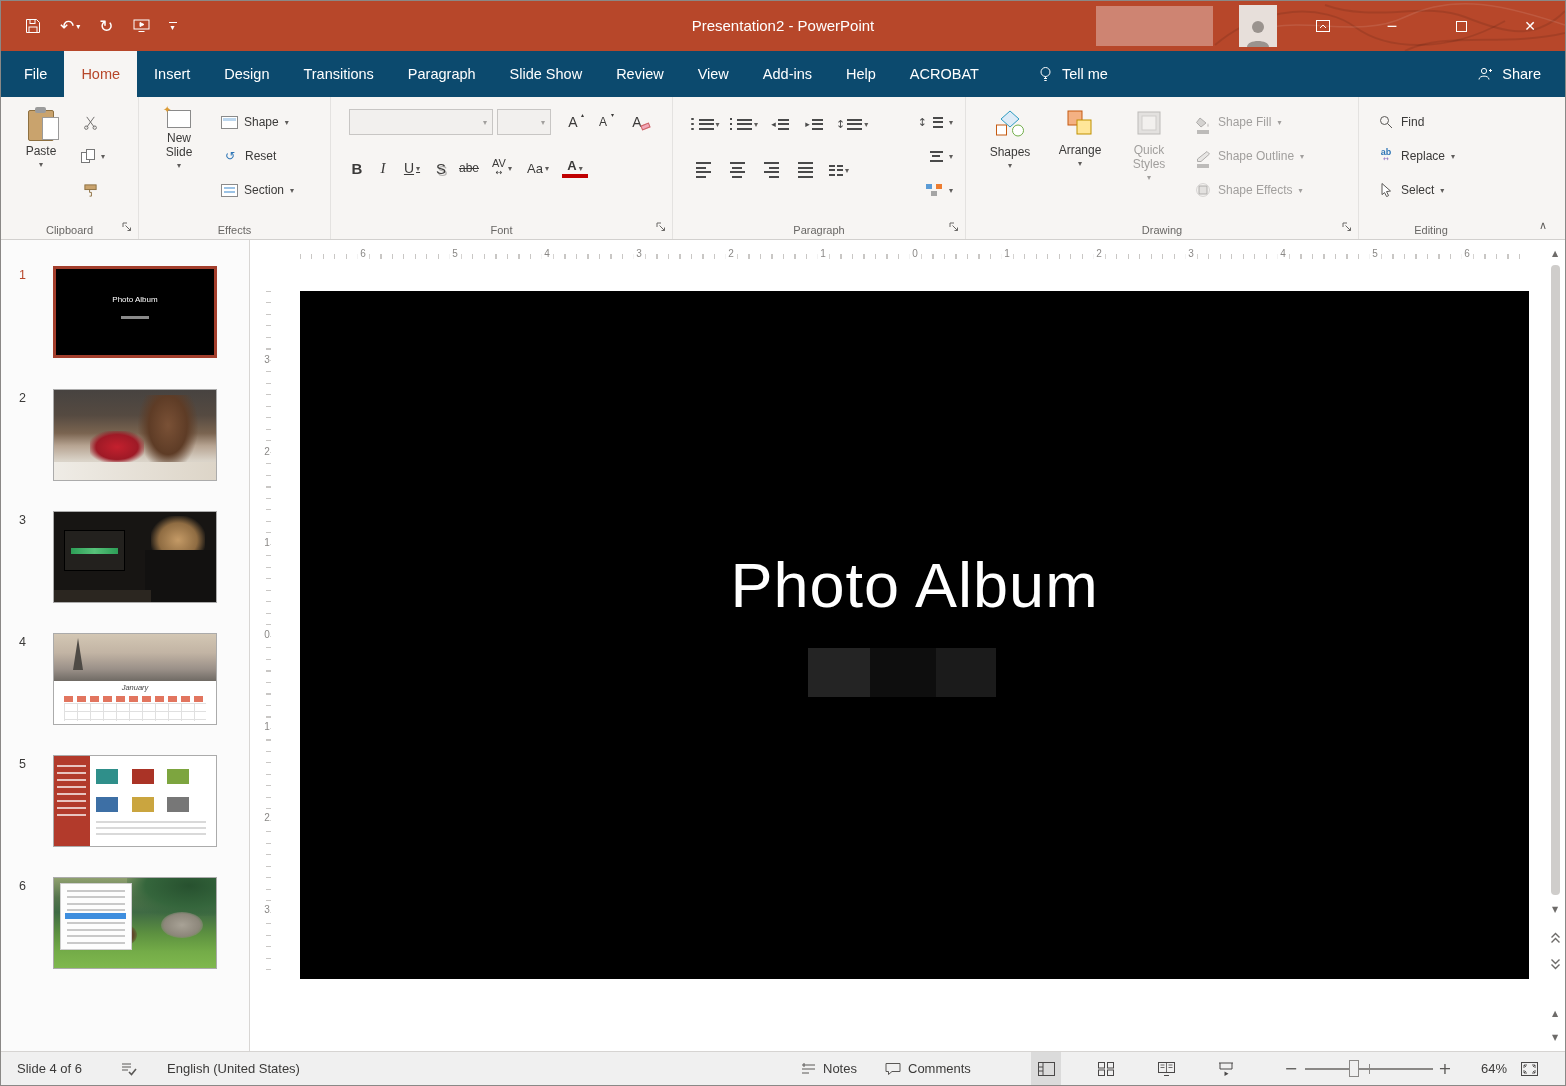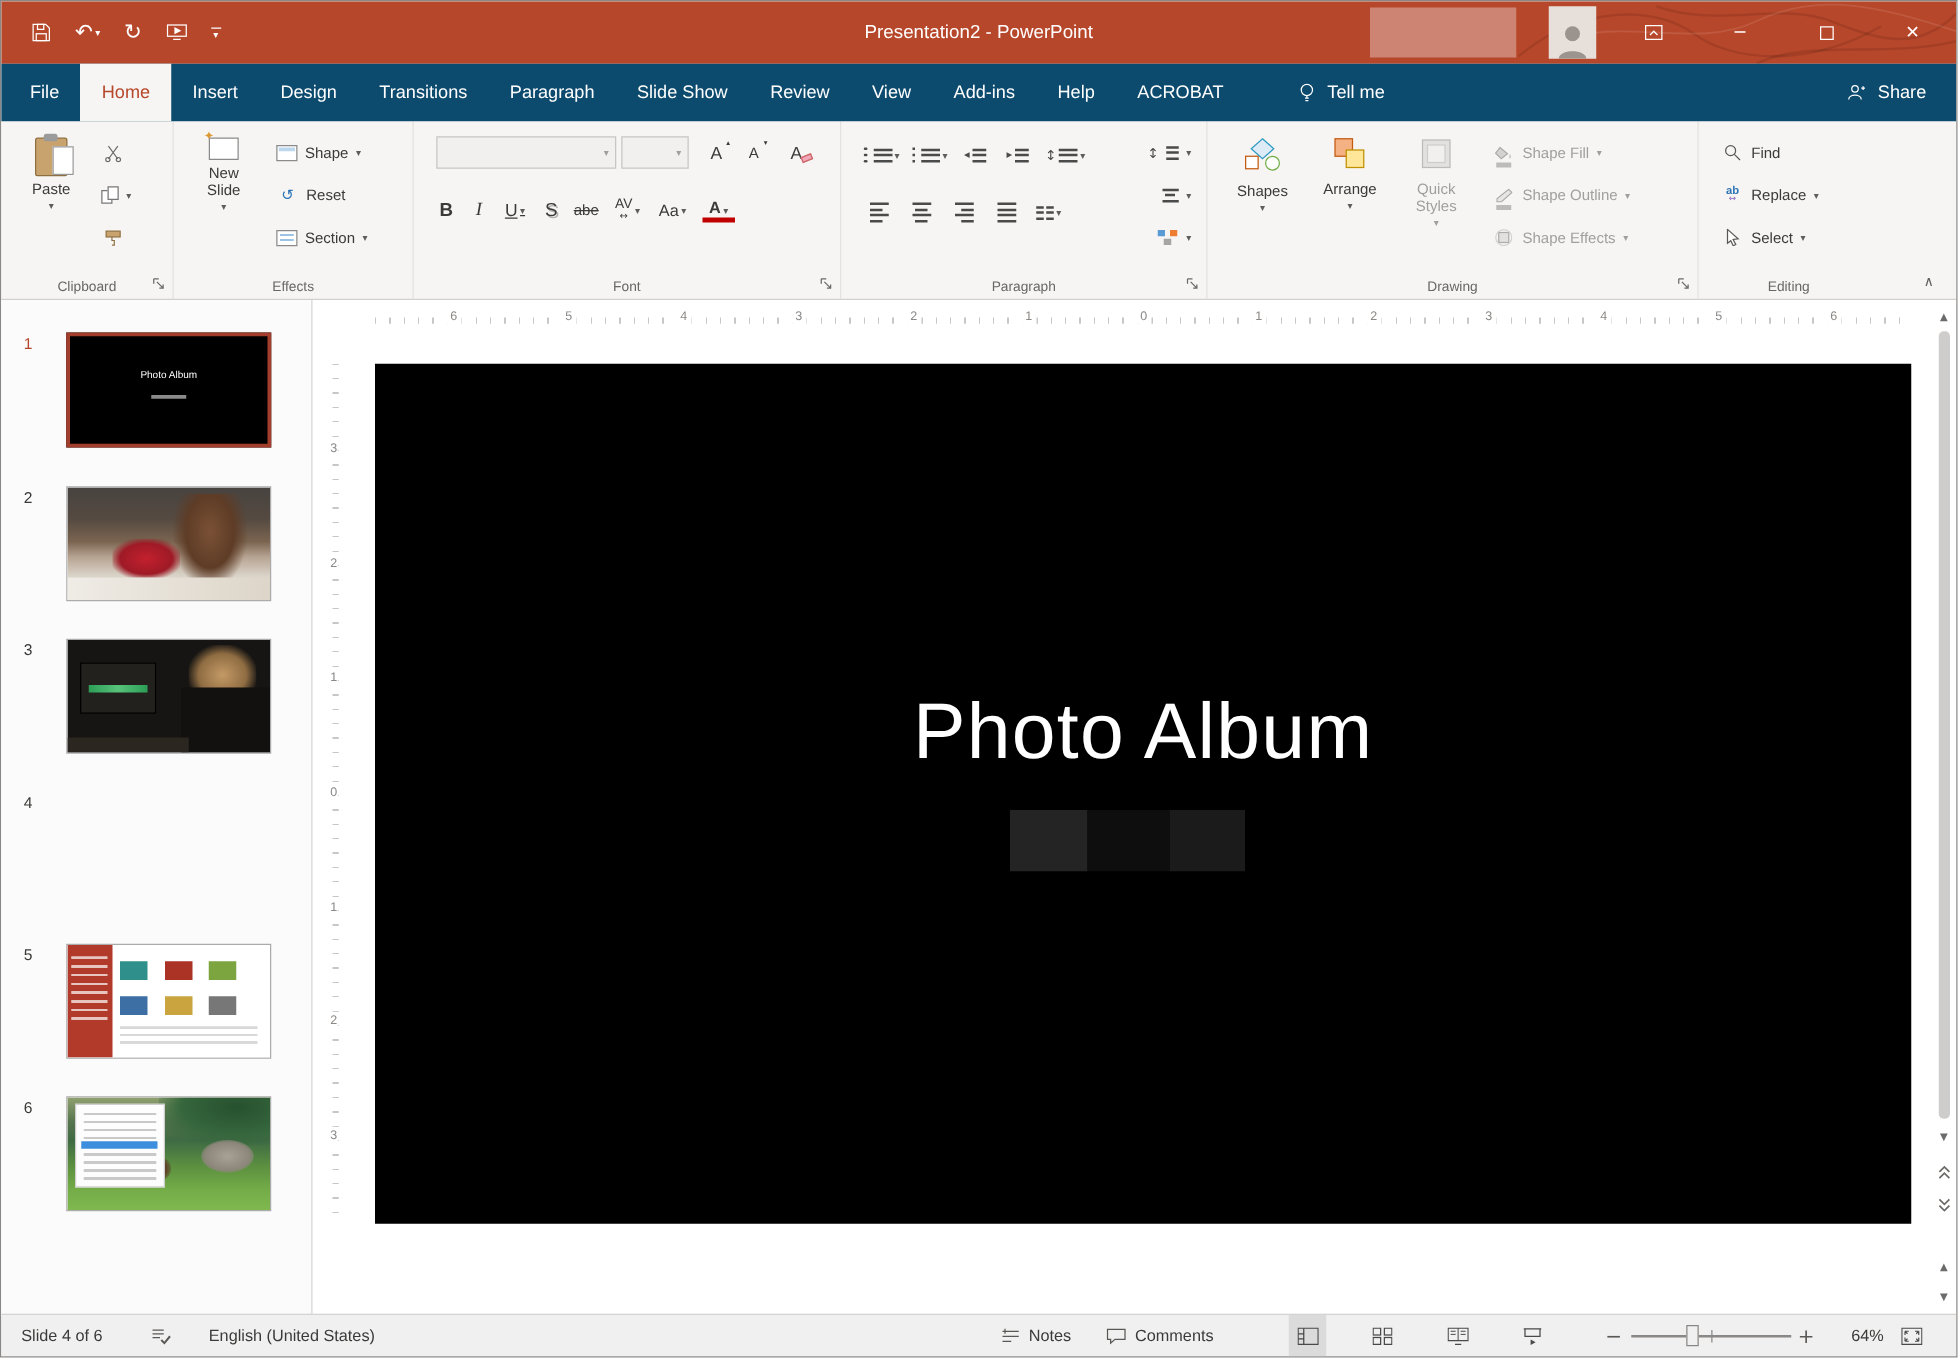--- a/index.html
+++ b/index.html
@@ -661,20 +661,30 @@
         <i class="lay t3a"></i>
         <i class="lay t3mon">
             <i class="lay t3wave"></i>
           </i>
         <i class="lay t3hair"></i>
         <i class="lay t3body"></i>
         <i class="lay t3desk"></i>
       </div>
 
       <span class="tnum" style="top:395px">4</span>
+      <div class="thumb" style="top:393px">
+        <i class="lay t4photo">
+            <i class="lay t4tower"></i>
+          </i>
+        <i class="lay t4cal">
+          <span class="t4jan">January</span>
+          <i class="t4accent"></i>
+          <i class="t4grid"></i>
+        </i>
+      </div>
 
       <span class="tnum" style="top:517px">5</span>
       <div class="thumb" style="top:515px">
         <i class="lay t5a"></i>
         <i class="lay t5side"></i>
         <i class="lay t5sl"></i>
         <i class="lay t5t t5t1"></i>
           <i class="lay t5t t5t2"></i>
           <i class="lay t5t t5t3"></i>
         <i class="lay t5t t5t4"></i>

